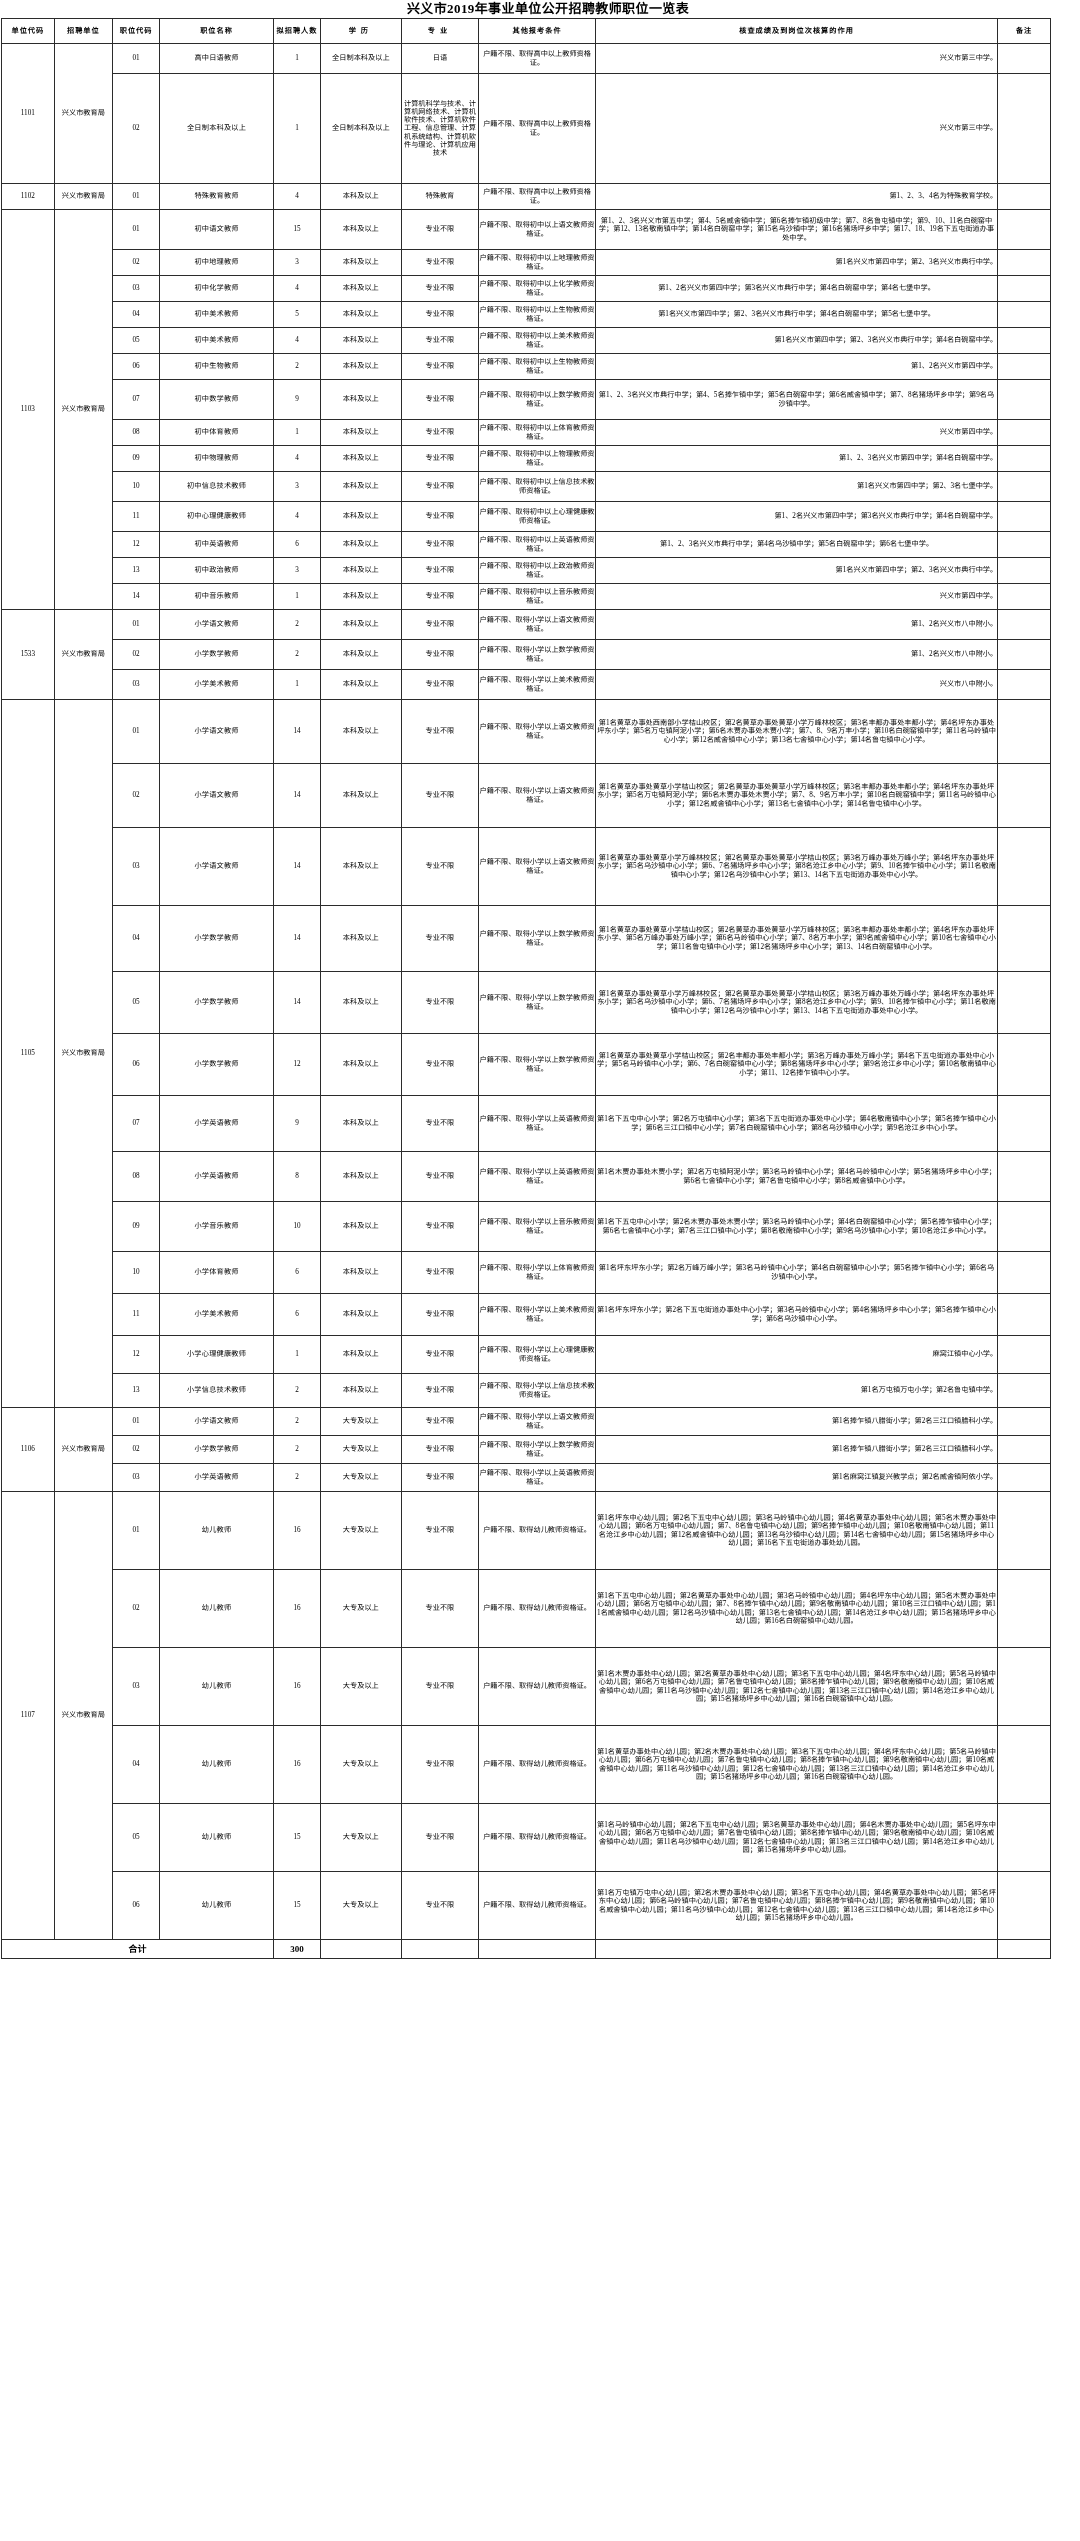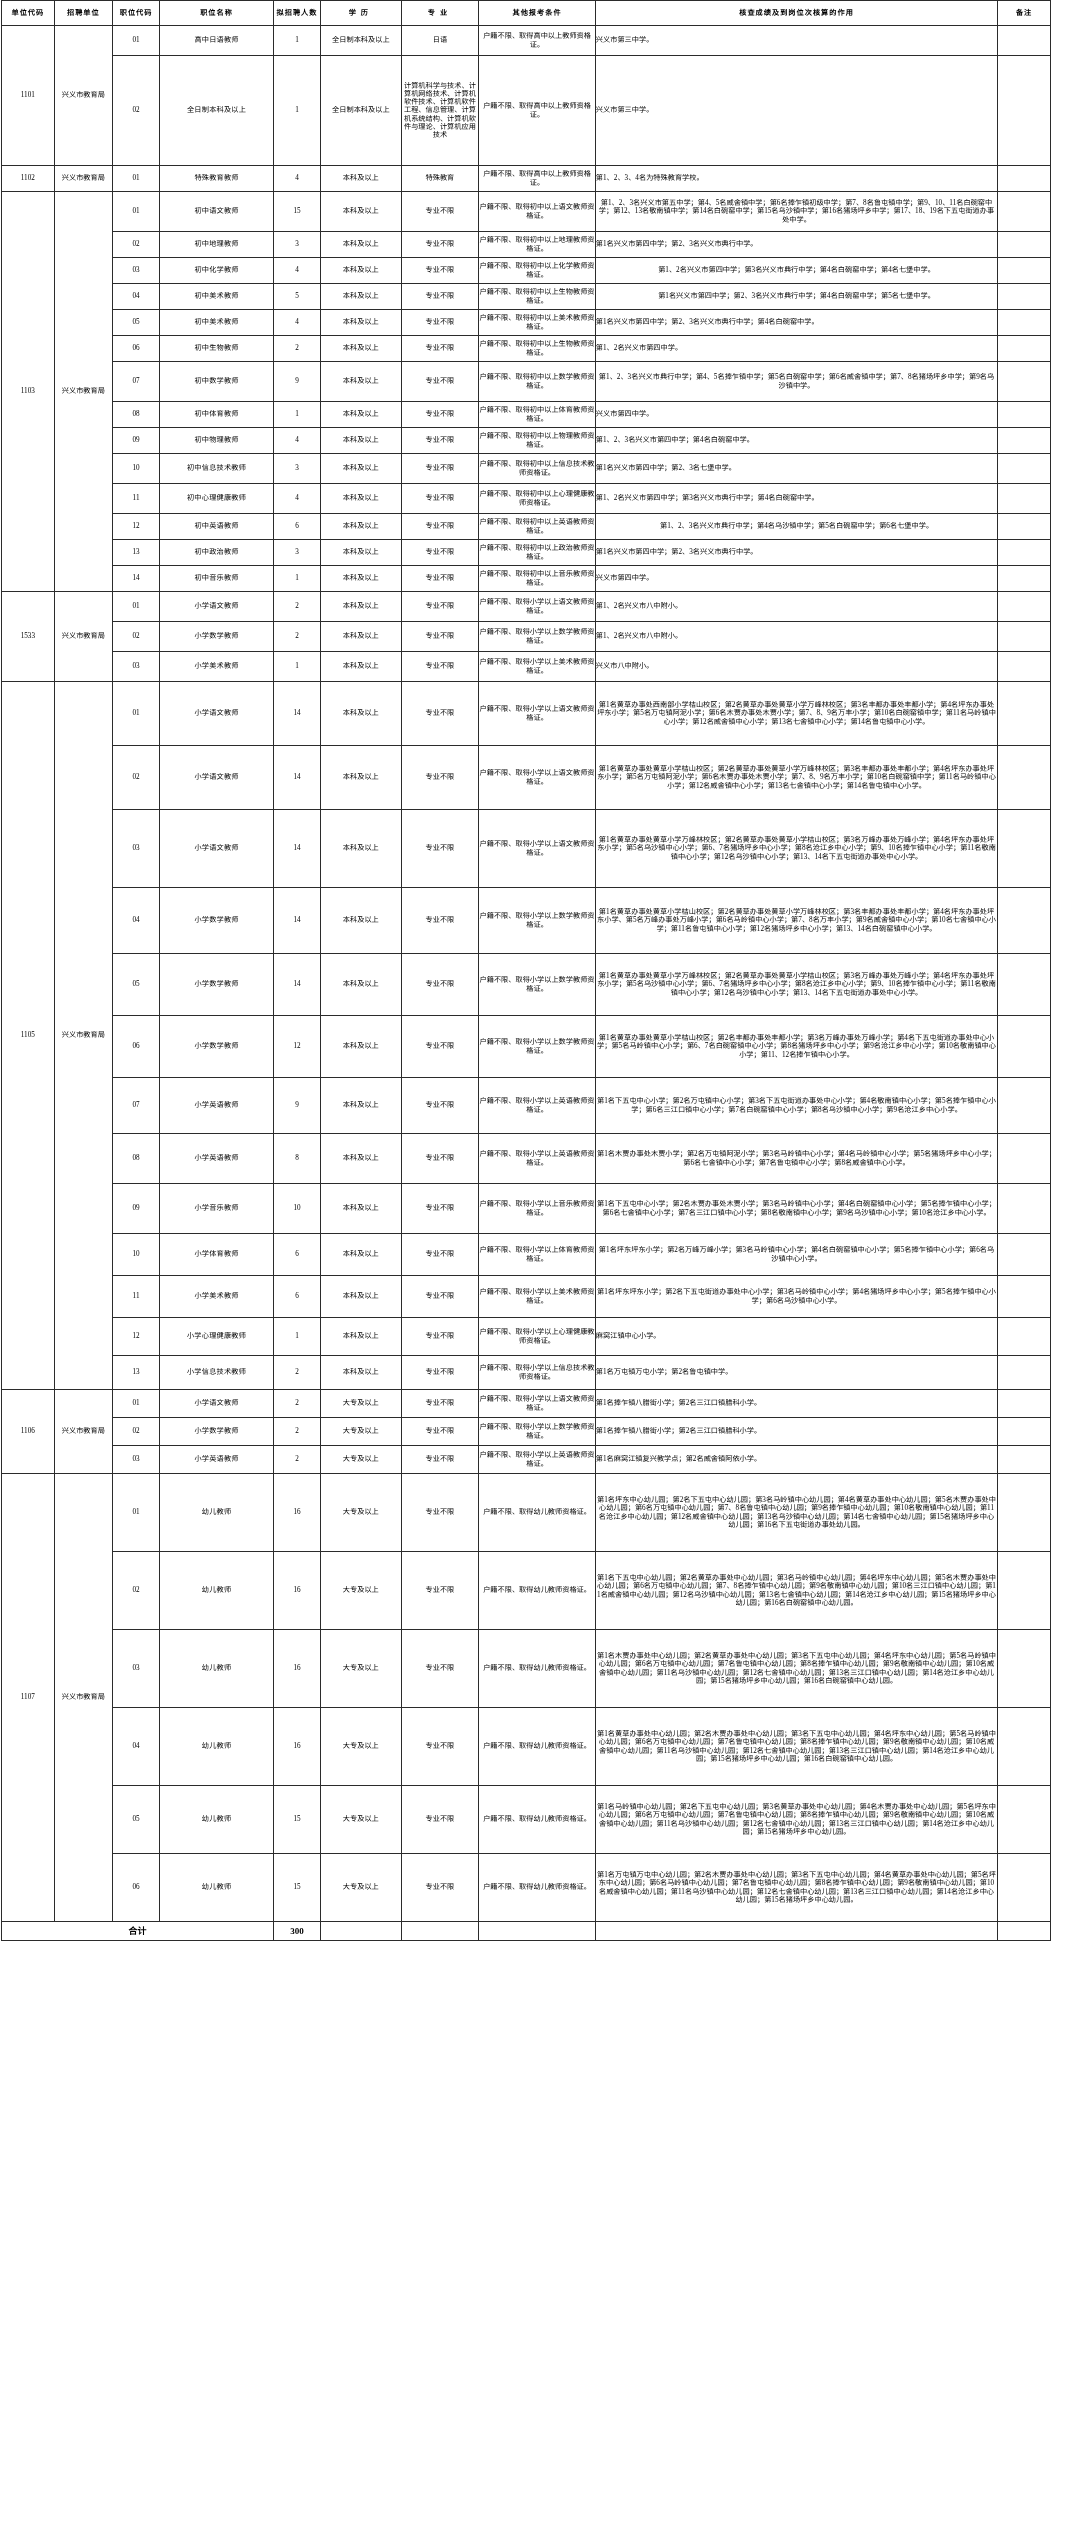--- a/index.html
+++ b/index.html
@@ -80,36 +80,39 @@
   td.num{font-size:8px;}
   td.edu{font-size:8px;line-height:1.2;}
   td.major{font-size:8px;}
   td.other{font-size:7.4px;line-height:1.25;padding:1px 2px;text-align:left;}
   td.assess{
     font-size:6.6px;
     line-height:1.3;
     padding:2px 4px;
     text-align:left;
   }
-  td.assess.ctr{text-align:left;}
+  td.assess.ctr{text-align:right;}
   td.remark{font-size:7px;}
   tr.section-start > td{border-top:1.5px solid #000;}
   tr.total td{
     font-weight:bold;
     font-size:9px;
     height:18px;
     border-top:1.5px solid #000;
   }
   .blank{}
 </style>
 </head>
 <body>
 
 <div id="sheet">
 
+  <div class="title-band">
+    <div class="doc-title">兴义市2019年事业单位公开招聘教师职位一览表</div>
+  </div>
 
   <table class="grid">
     <colgroup>
       <col class="c-unitcode">
         <col class="c-unit">
         <col class="c-poscode">
       <col class="c-posname">
         <col class="c-num">
         <col class="c-edu">
       <col class="c-major">

